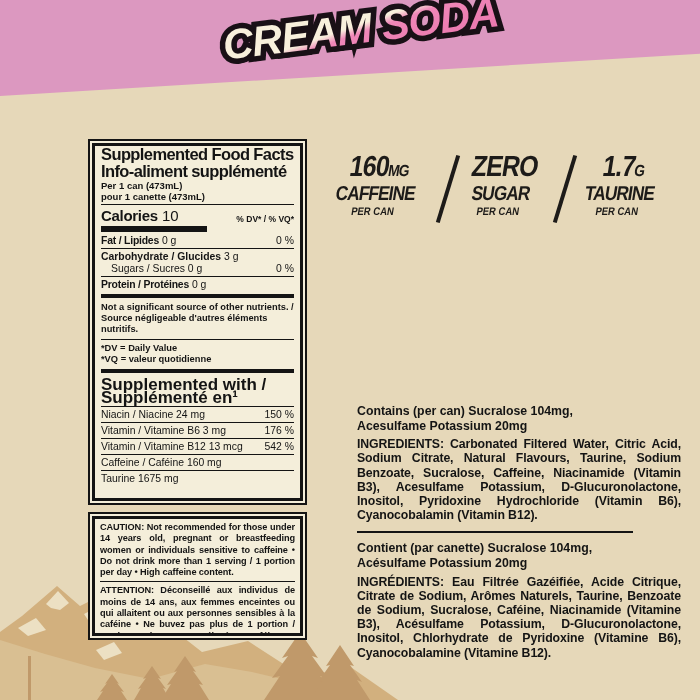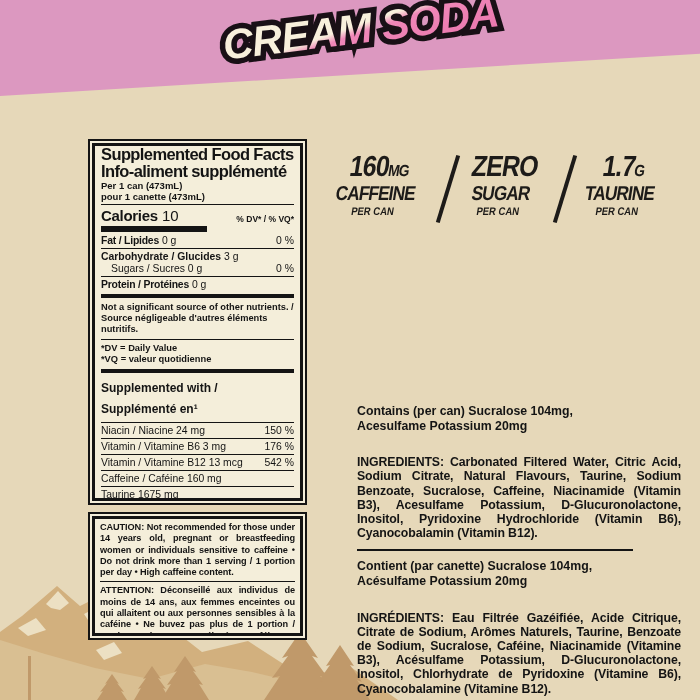--- a/index.html
+++ b/index.html
@@ -76,35 +76,35 @@
     border-top:1px solid #141414;
   }
   .nrow.first{border-top:none;}
   .nrow .nl b{letter-spacing:-.2px;}
   .carb-block{border-top:1px solid #141414;padding:1.5px 0;font-size:10.4px;line-height:12px;}
   .carb-l2{display:flex;justify-content:space-between;}
   .carb-l2 .sub{padding-left:10px;}
   .thick{height:4px;background:#141414;margin:2px 0 3px 0;}
   .notsig{font-weight:bold;font-size:9.3px;line-height:11px;padding:1px 0 2px 0;}
   .dvnote{font-weight:bold;font-size:9.3px;line-height:11px;padding:1px 0 2px 0;}
-  .supp-head{font-weight:bold;font-size:12px;line-height:21px;padding:2px 0;}
+  .supp-head{font-weight:bold;font-size:17px;line-height:13px;padding:2px 0;}
   
   .caution{top:512px;height:128px;}
   .caution .box-inner{padding:3px 5px;}
   .caution p{
     margin:0;font-weight:bold;font-size:9.2px;line-height:11.3px;
     text-align:justify;letter-spacing:-.1px;
   }
   .caution .thin{margin:3px 0;}
   
   .right-col{position:absolute;left:357px;top:404px;width:324px;}
   .contains{font-weight:bold;font-size:12.3px;line-height:14.6px;}
   .ing{
     font-weight:bold;font-size:12.3px;line-height:14.2px;
-    text-align:justify;margin-top:22px;letter-spacing:-.1px;
+    text-align:justify;margin-top:4px;letter-spacing:-.1px;
   }
   .ing-rule{height:2px;background:#141414;width:276px;margin:9px 0 8px 0;}
   
   .mountains{position:absolute;left:0;bottom:0;width:700px;height:120px;}
 </style>
 </head>
 <body>
 
 <div class="pink-band"></div>
 <div class="logo">

